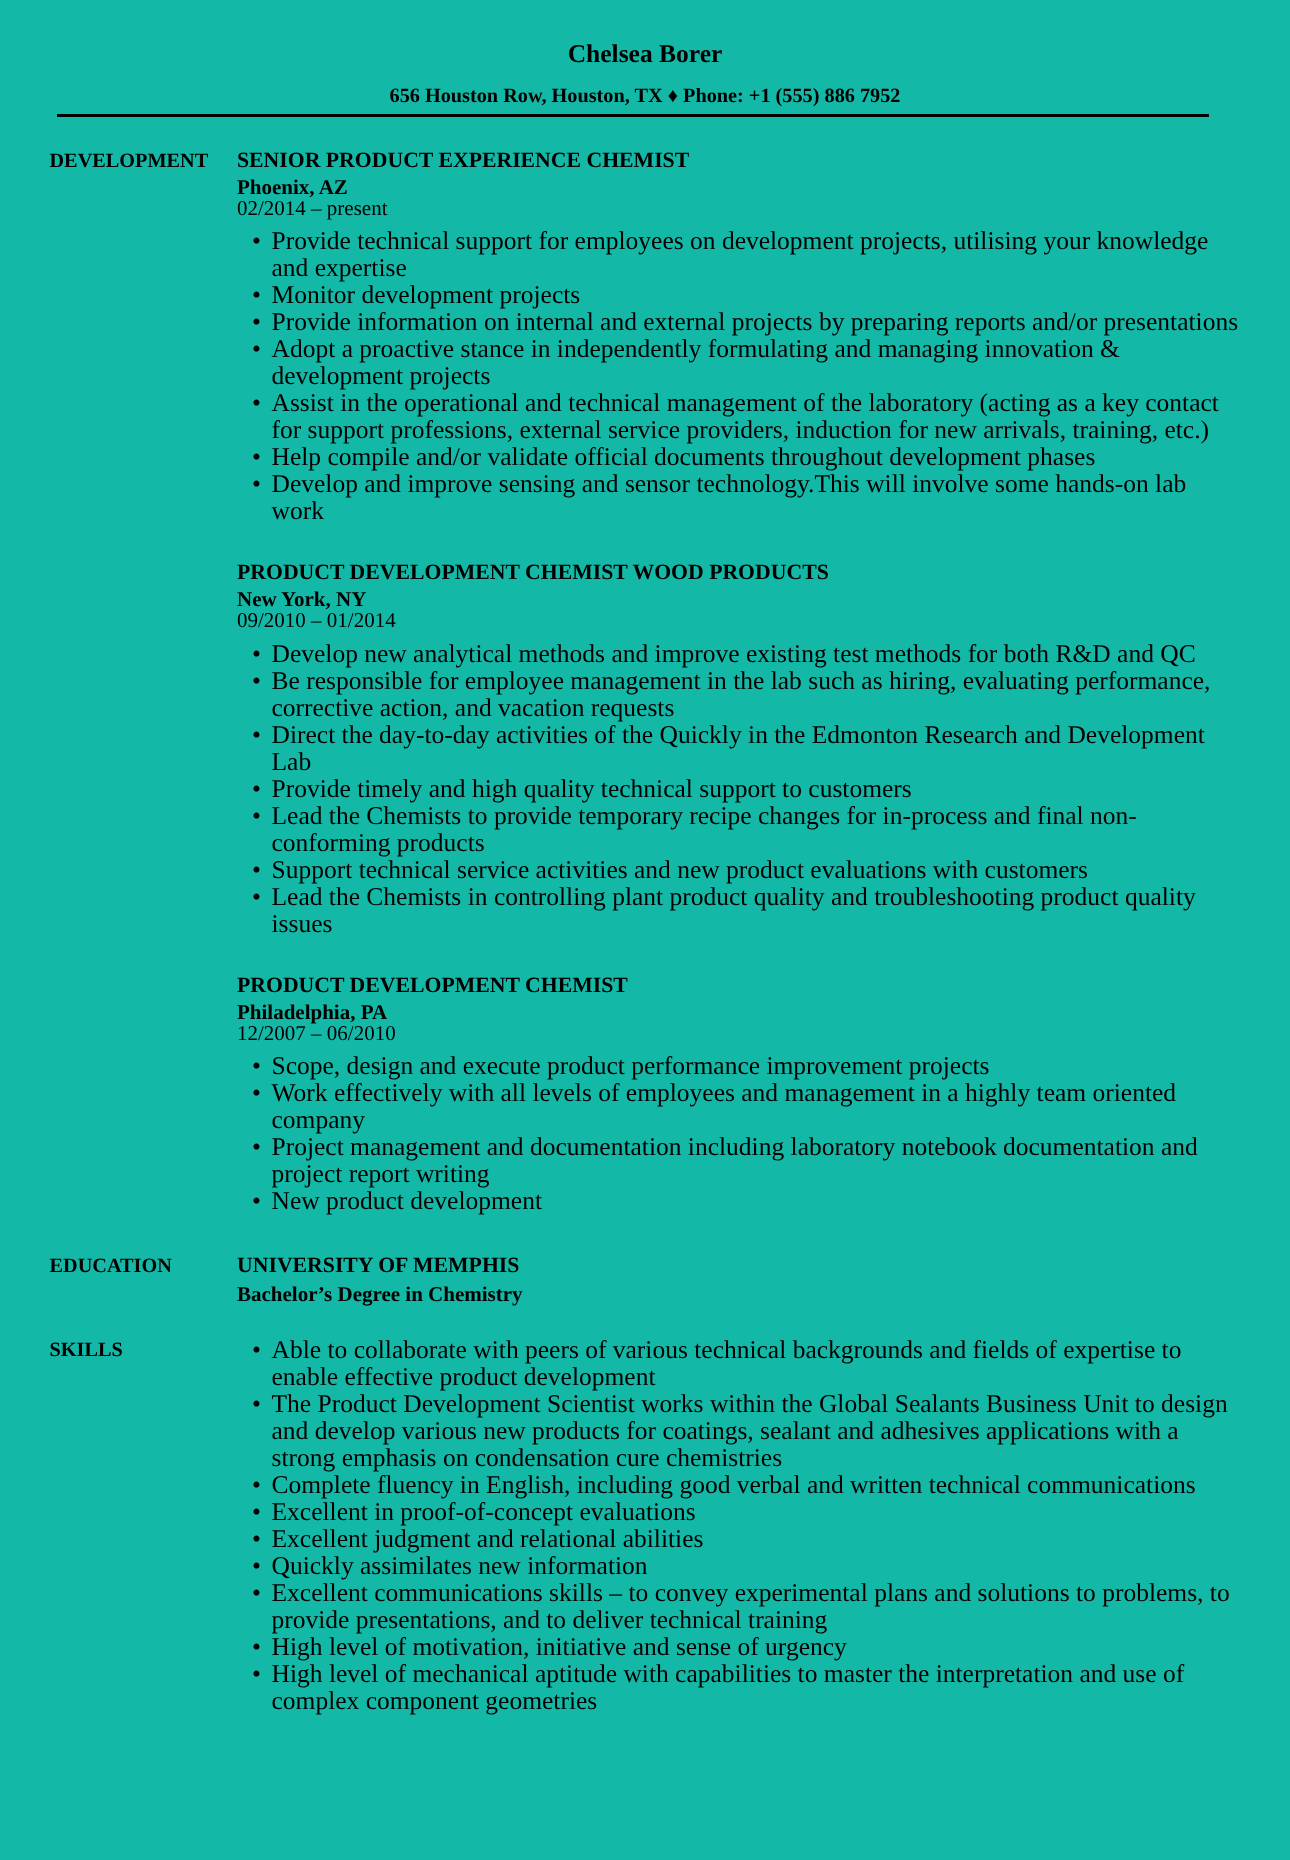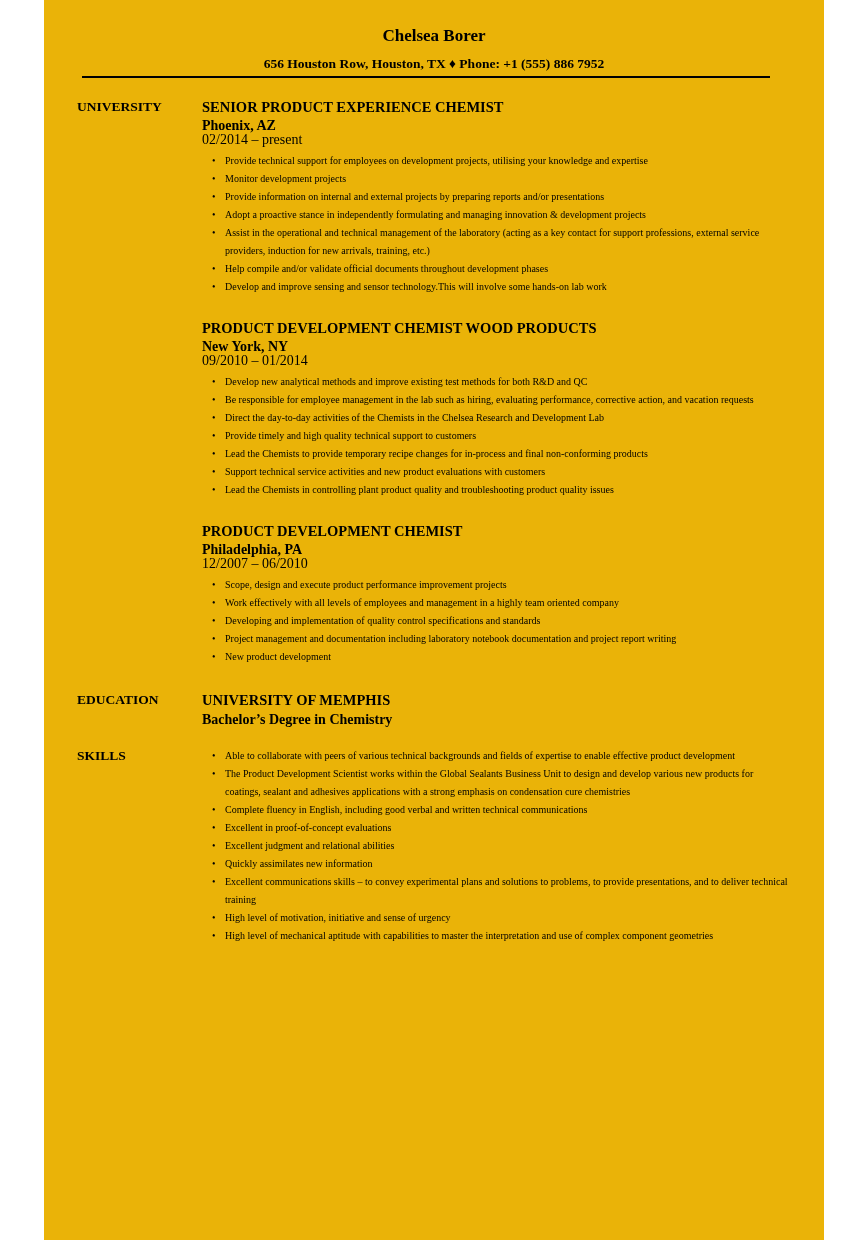--- a/index.html
+++ b/index.html
@@ -1,25 +1,24 @@
 <!DOCTYPE html>
 <html><head>
 <meta charset="utf-8">
 <style>
   html, body { margin: 0; padding: 0; background: #ffffff; }
   .page {
     position: relative;
-    width: 780px;
+    width: 860px;
     height: 1240px;
-    background: #eab308;
+    background: #14b8a6;
     color: #000000;
     font-family: "Liberation Serif", "DejaVu Serif", serif;
     box-sizing: border-box;
     overflow: hidden;
-    margin-left: 44px;
   }
   .header { text-align: center; padding-top: 25px; }
   .name {
     font-size: 17px;
     font-weight: bold;
     line-height: 22px;
     margin: 0;
   }
   .contact {
     font-size: 13.5px;
@@ -54,21 +53,21 @@
     font-size: 14px;
     line-height: 14px;
   }
   .job-dates {
     font-size: 14px;
     line-height: 14px;
   }
   ul.bullets {
     margin: 5px 0 0 0;
     padding: 0 0 0 23px;
-    font-size: 10px;
+    font-size: 17px;
     line-height: 18px;
     list-style: none;
   }
   ul.bullets.flush { margin-top: 0; }
   ul.bullets li { position: relative; }
   ul.bullets li::before {
     content: "\2022";
     position: absolute;
     left: -13px;
     top: 0;
@@ -92,21 +91,21 @@
 
   <div class="header">
     <div class="name">Chelsea Borer</div>
     <div class="contact">656 Houston Row, Houston, TX ♦ Phone: +1 (555) 886 7952</div>
     <div class="rule"></div>
   </div>
 
   <div class="main">
 
     <div class="row row-experience">
-      <div class="section-label">UNIVERSITY</div>
+      <div class="section-label">DEVELOPMENT</div>
       <div>
 
         <div class="job">
           <div class="job-title">SENIOR PRODUCT EXPERIENCE CHEMIST</div>
           <div class="job-location">Phoenix, AZ</div>
           <div class="job-dates">02/2014 – present</div>
           <ul class="bullets">
             <li>Provide technical support for employees on development projects, utilising your knowledge and expertise</li>
             <li>Monitor development projects</li>
             <li>Provide information on internal and external projects by preparing reports and/or presentations</li>
@@ -117,36 +116,35 @@
           </ul>
         </div>
 
         <div class="job">
           <div class="job-title">PRODUCT DEVELOPMENT CHEMIST WOOD PRODUCTS</div>
           <div class="job-location">New York, NY</div>
           <div class="job-dates">09/2010 – 01/2014</div>
           <ul class="bullets">
             <li>Develop new analytical methods and improve existing test methods for both R&amp;D and QC</li>
             <li>Be responsible for employee management in the lab such as hiring, evaluating performance, corrective action, and vacation requests</li>
-            <li>Direct the day-to-day activities of the Chemists in the Chelsea Research and Development Lab</li>
+            <li>Direct the day-to-day activities of the Quickly in the Edmonton Research and Development Lab</li>
             <li>Provide timely and high quality technical support to customers</li>
             <li>Lead the Chemists to provide temporary recipe changes for in-process and final non-conforming products</li>
             <li>Support technical service activities and new product evaluations with customers</li>
             <li>Lead the Chemists in controlling plant product quality and troubleshooting product quality issues</li>
           </ul>
         </div>
 
         <div class="job">
           <div class="job-title">PRODUCT DEVELOPMENT CHEMIST</div>
           <div class="job-location">Philadelphia, PA</div>
           <div class="job-dates">12/2007 – 06/2010</div>
           <ul class="bullets">
             <li>Scope, design and execute product performance improvement projects</li>
             <li>Work effectively with all levels of employees and management in a highly team oriented company</li>
-            <li>Developing and implementation of quality control specifications and standards</li>
             <li>Project management and documentation including laboratory notebook documentation and project report writing</li>
             <li>New product development</li>
           </ul>
         </div>
 
       </div>
     </div>
 
     <div class="row row-education">
       <div class="section-label">EDUCATION</div>

